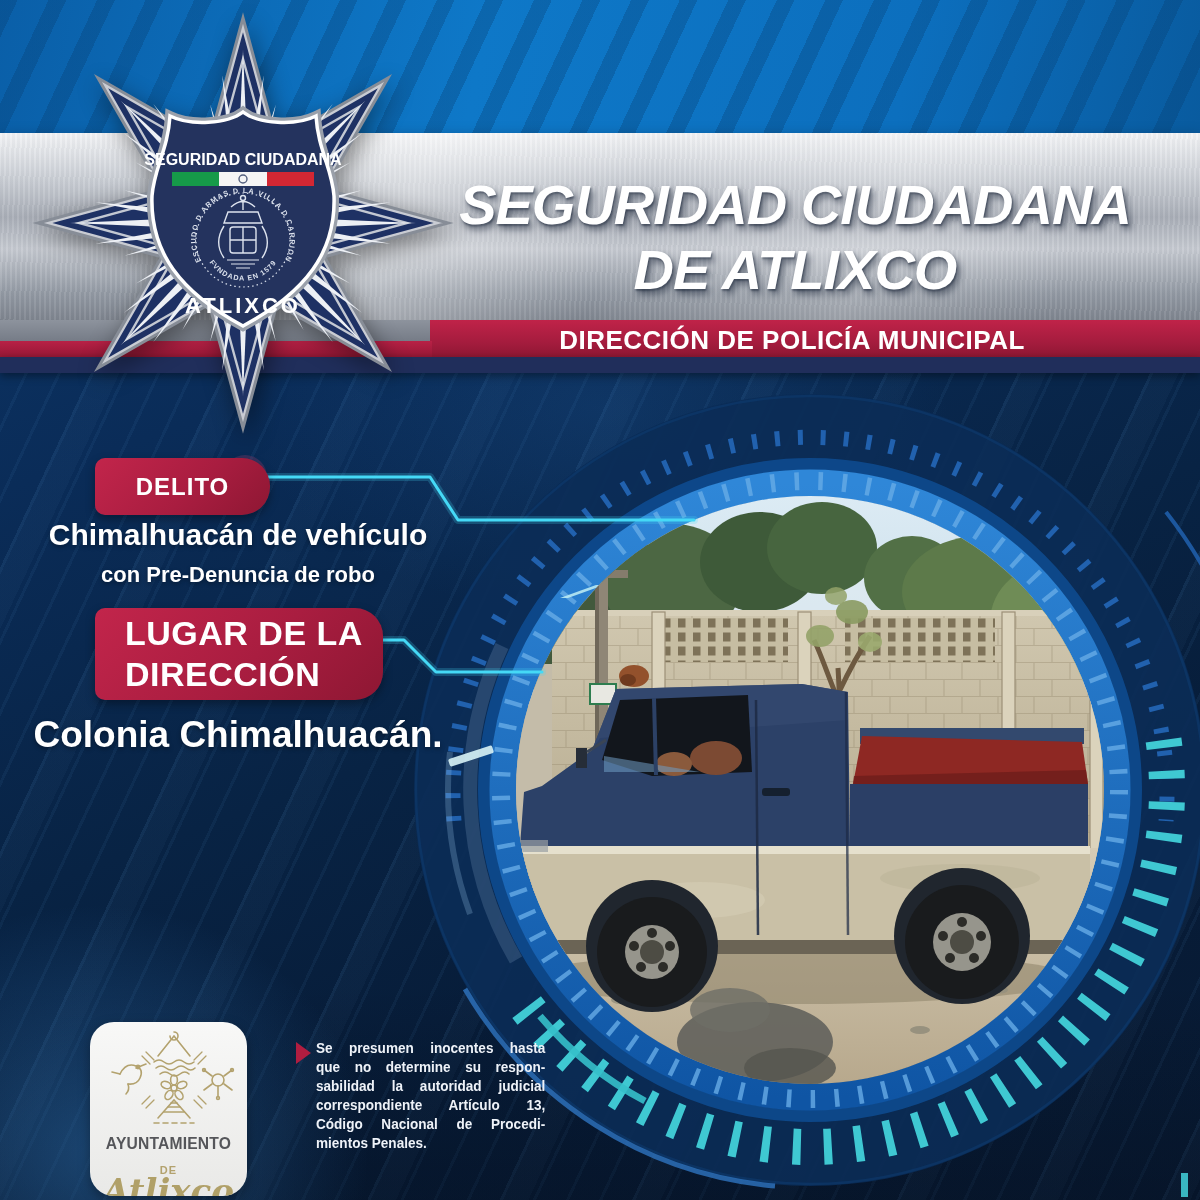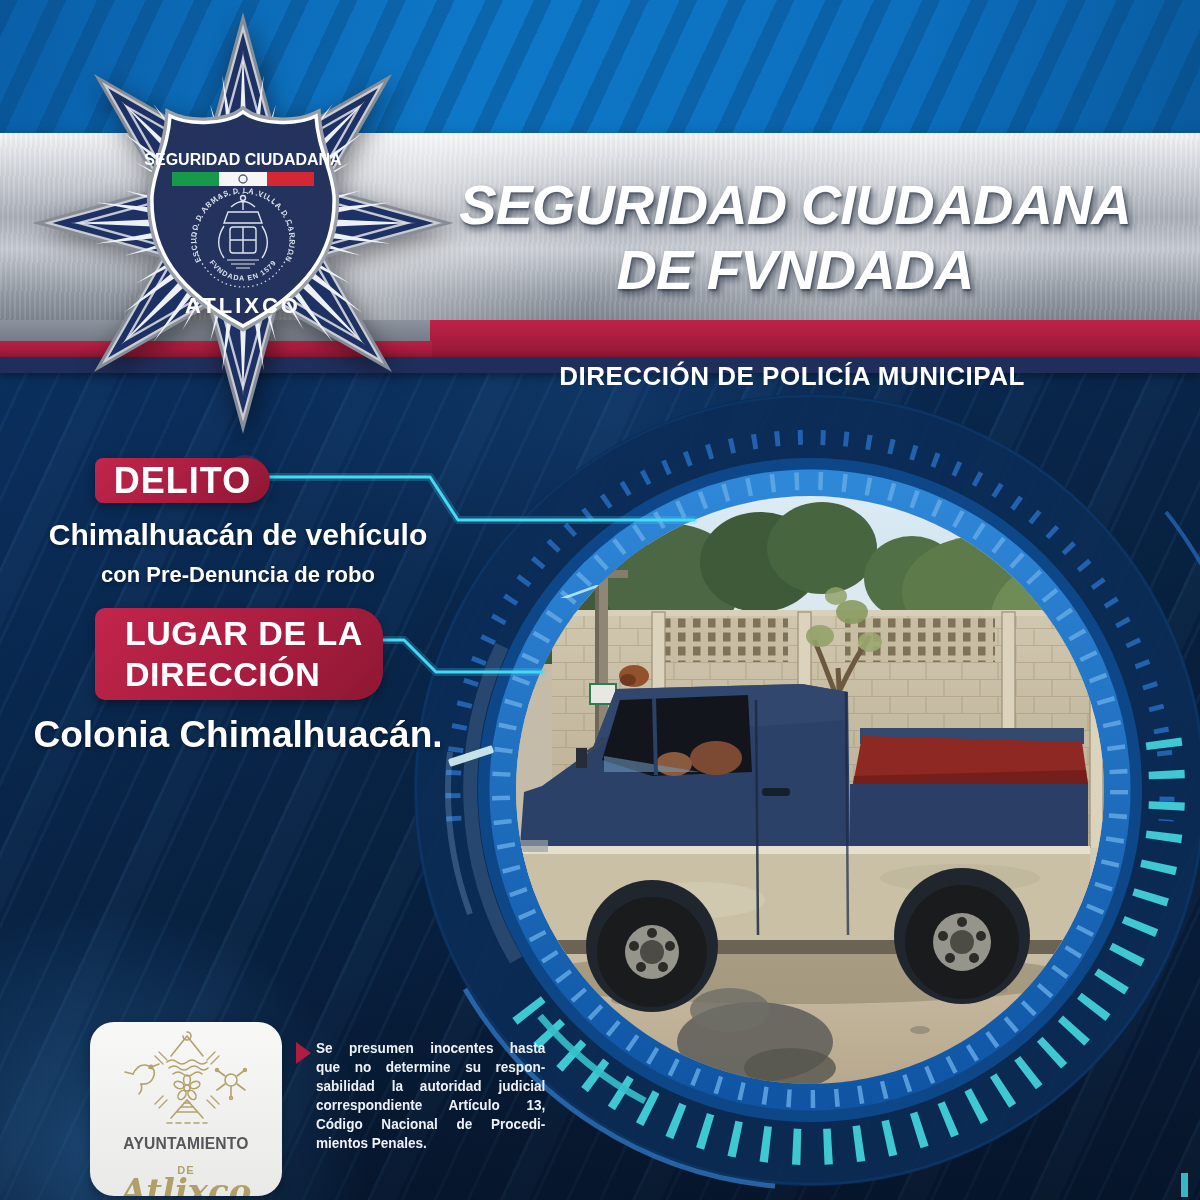--- a/index.html
+++ b/index.html
@@ -35,40 +35,40 @@
   .band-red{left:430px;top:320px;width:770px;height:37px;z-index:4;
     background:linear-gradient(180deg,#c02349,#a51c3e 60%,#8f1733);}
   .band-red-left{left:0;top:341px;width:432px;height:16px;z-index:4;
     background:linear-gradient(180deg,#b82146,#971836);}
   .band-navy{left:0;top:357px;width:1200px;height:16px;z-index:4;background:#202e5b;
     box-shadow:0 3px 8px rgba(0,0,0,.4);}
   .main-title{left:430px;top:172px;width:730px;z-index:5;text-align:center;
     color:#ffffff;font-weight:bold;font-style:italic;font-size:56px;line-height:65px;letter-spacing:-1px;
     text-shadow:3px 5px 7px rgba(15,25,45,.55),1px 2px 2px rgba(20,30,50,.45);}
   .subtitle{left:430px;top:325px;width:724px;z-index:5;text-align:center;
-    color:#ffffff;font-weight:bold;font-size:26px;line-height:30px;letter-spacing:.5px;margin-top:36px;}
+    color:#ffffff;font-weight:bold;font-size:26px;line-height:30px;letter-spacing:.5px;}
   
   #star-svg{left:18px;top:8px;z-index:7;filter:drop-shadow(3px 8px 12px rgba(0,0,0,.45));}
   
   .chip{z-index:6;background:linear-gradient(135deg,#c2254b,#a91d40 55%,#8e1733);
     border-radius:10px 28px 28px 10px;color:#fff;font-weight:bold;
     display:flex;flex-direction:column;justify-content:center;
     box-shadow:0 4px 10px rgba(0,0,0,.35);}
-  .chip-delito{left:95px;top:458px;width:175px;height:45px;font-size:36px;align-items:center;letter-spacing:1px;}
+  .chip-delito{left:95px;top:458px;width:175px;height:57px;font-size:24px;align-items:center;letter-spacing:1px;}
   .chip-lugar{left:95px;top:608px;width:258px;height:92px;font-size:34px;padding-left:30px;line-height:41px;letter-spacing:.5px;}
   .white-line{z-index:6;left:14px;width:448px;text-align:center;color:#fff;font-weight:bold;
     text-shadow:0 2px 4px rgba(0,0,0,.35);}
   .wl1{top:518px;font-size:30px;}
   .wl2{top:562px;font-size:22px;}
   .wl3{top:714px;font-size:37px;}
   
   #ring-svg{left:0;top:0;z-index:3;}
   #conn-svg{left:0;top:0;z-index:6;pointer-events:none;}
   
-  .muni-card{left:90px;top:1022px;width:192px;height:174px;z-index:5;border-radius:24px;
+  .muni-card{left:90px;top:1022px;width:157px;height:174px;z-index:5;border-radius:24px;
     background:linear-gradient(180deg,#f8f8f7,#e9e9e7);box-shadow:0 4px 12px rgba(0,0,0,.35);
     overflow:hidden;text-align:center;}
   .muni-l1{margin-top:2px;color:#55565a;font-weight:bold;font-size:17px;letter-spacing:.2px;
     transform:scaleX(.92);transform-origin:center;}
   .muni-l2{color:#b3a26e;font-weight:bold;font-size:11px;letter-spacing:1px;margin-top:10px;}
   .muni-l3{color:#b0a068;font-family:"DejaVu Serif",serif;font-style:italic;font-weight:bold;
     font-size:34px;line-height:30px;margin-top:0px;}
   .legal-tri{left:296px;top:1042px;z-index:5;width:0;height:0;
     border-left:15px solid #b01d40;border-top:11px solid transparent;border-bottom:11px solid transparent;}
   .legal{left:316px;top:1038px;width:262px;z-index:5;color:#eef2f8;
@@ -268,21 +268,21 @@
       <div class="brush"></div>
       <div class="sheen"></div>
     </div>
   <div class="abs metal-left"></div>
   <div class="abs band-red"></div>
   <div class="abs band-red-left"></div>
   <div class="abs band-navy"></div>
 
   <div class="abs main-title">
     <div>SEGURIDAD CIUDADANA</div>
-    <div>DE FVNDADA</div>
+    <div>DE ATLIXCO</div>
   </div>
   <div class="abs subtitle">DIRECCIÓN DE POLICÍA MUNICIPAL</div>
 
   <svg id="star-svg" class="abs" width="450" height="440" viewBox="0 0 450 440">
     <defs>
       <g id="ray-wedge" fill="#edf0f5">
         <polygon points="225,42 220.5,148 229.5,148"></polygon>
         <polygon points="225,66 221,150 229,150" transform="rotate(8 225 215)"></polygon>
         <polygon points="225,66 221,150 229,150" transform="rotate(-8 225 215)"></polygon>
         <polygon points="225,92 222,154 228,154" transform="rotate(15.5 225 215)"></polygon>

